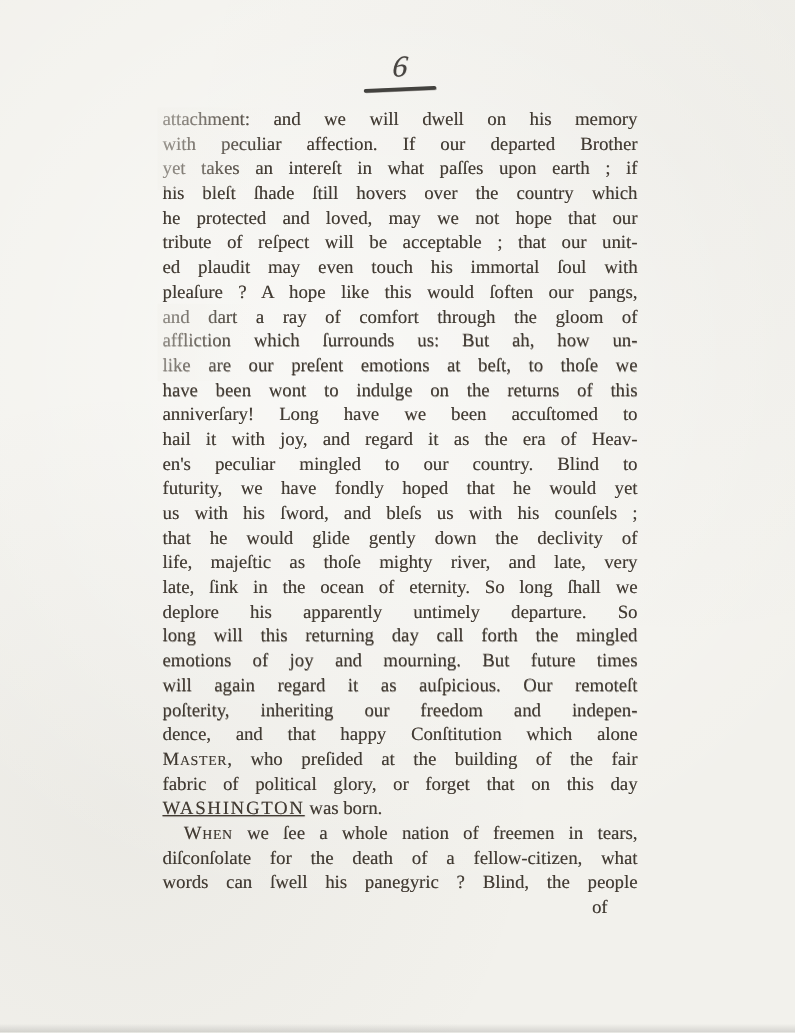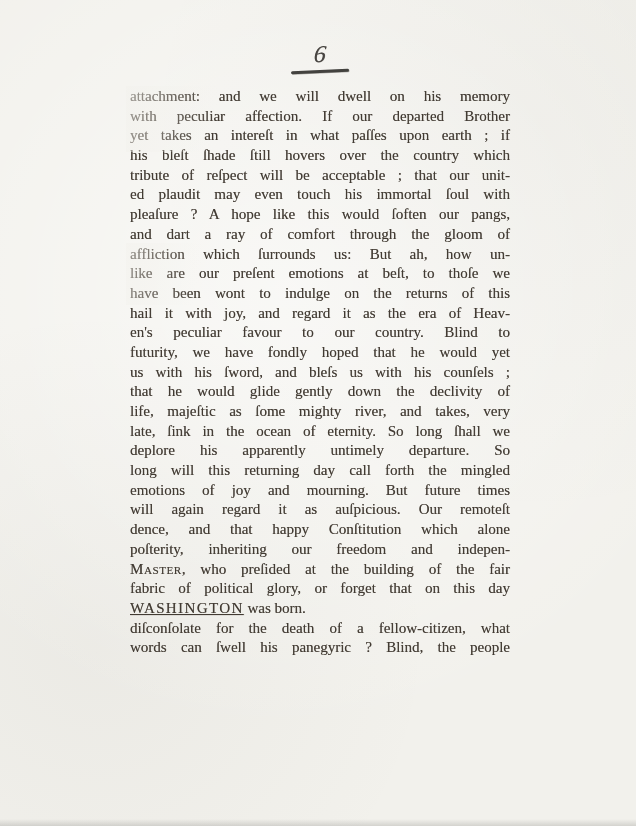--- a/index.html
+++ b/index.html
@@ -69,43 +69,47 @@
   <div class="pageno-wrap">
     <div class="pageno">6</div>
     <div class="pageno-rule"></div>
   </div>
 
   <div class="text-block">
       <div class="line just"><span>attachment: and we will dwell on his memory</span></div>
       <div class="line just"><span>with peculiar affection.  If our departed Brother</span></div>
       <div class="line just"><span>yet takes an intereſt in what paſſes upon earth ; if</span></div>
       <div class="line just"><span>his bleſt ſhade ſtill hovers over the country which</span></div>
+      <div class="line just"><span>he protected and loved, may we not hope that our</span></div>
       <div class="line just"><span>tribute of reſpect will be acceptable ; that our unit-</span></div>
       <div class="line just"><span>ed plaudit may even touch his immortal ſoul with</span></div>
       <div class="line just"><span>pleaſure ? A hope like this would ſoften our pangs,</span></div>
       <div class="line just"><span>and dart a ray of comfort through the gloom of</span></div>
       <div class="line just"><span>affliction which ſurrounds us: But ah, how un-</span></div>
       <div class="line just"><span>like are our preſent emotions at beſt, to thoſe we</span></div>
       <div class="line just"><span>have been wont to indulge on the returns of this</span></div>
+      <div class="line just"><span>anniverſary! Long have we been accuſtomed to</span></div>
       <div class="line just"><span>hail it with joy, and regard it as the era of Heav-</span></div>
-      <div class="line just"><span>en's peculiar favour to our country.  Blind to</span></div>
+      <div class="line just"><span>en's peculiar mingled to our country.  Blind to</span></div>
       <div class="line just"><span>futurity, we have fondly hoped that he would yet</span></div>
       <div class="line just"><span>us with his ſword, and bleſs us with his counſels ;</span></div>
       <div class="line just"><span>that he would glide gently down the declivity of</span></div>
-      <div class="line just"><span>life, majeſtic as ſome mighty river, and takes, very</span></div>
+      <div class="line just"><span>life, majeſtic as thoſe mighty river, and late, very</span></div>
       <div class="line just"><span>late, ſink in the ocean of eternity.  So long ſhall we</span></div>
       <div class="line just"><span>deplore his apparently untimely departure.  So</span></div>
       <div class="line just"><span>long will this returning day call forth the mingled</span></div>
       <div class="line just"><span>emotions of joy and mourning.  But future times</span></div>
       <div class="line just"><span>will again regard it as auſpicious.  Our remoteſt</span></div>
+      <div class="line just"><span>poſterity, inheriting our freedom and indepen-</span></div>
       <div class="line just"><span>dence, and that happy Conſtitution which alone</span></div>
-      <div class="line just"><span>poſterity, inheriting our freedom and indepen-</span></div>
       <div class="line just"><span class="sc">Master</span><span>, who preſided at the building of the fair</span></div>
       <div class="line just"><span>fabric of political glory, or forget that on this day</span></div>
       <div class="line"><span class="caps">WASHINGTON</span><span> was born.</span></div>
+      <div class="line just ind"><span class="sc">When</span><span> we ſee a whole nation of freemen in tears,</span></div>
       <div class="line just"><span>diſconſolate for the death of a fellow-citizen, what</span></div>
       <div class="line just"><span>words can ſwell his panegyric ? Blind, the people</span></div>
+      <div class="line cw"><span>of</span></div>
     </div>
 
   <div class="fade-overlay fade1"></div>
   <div class="fade-overlay fade2"></div>
 
 </div>
 
 </body></html>

